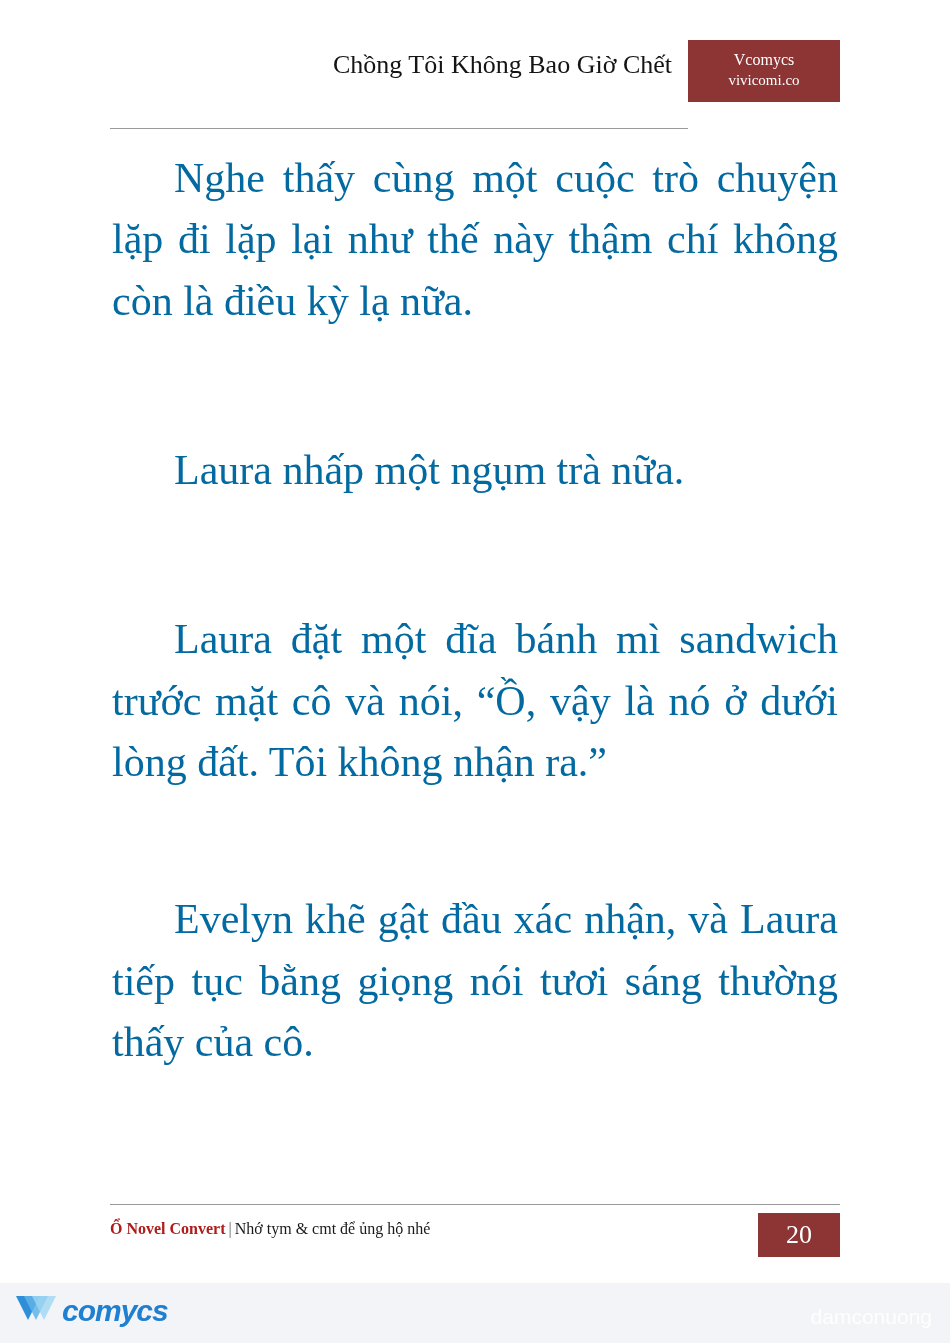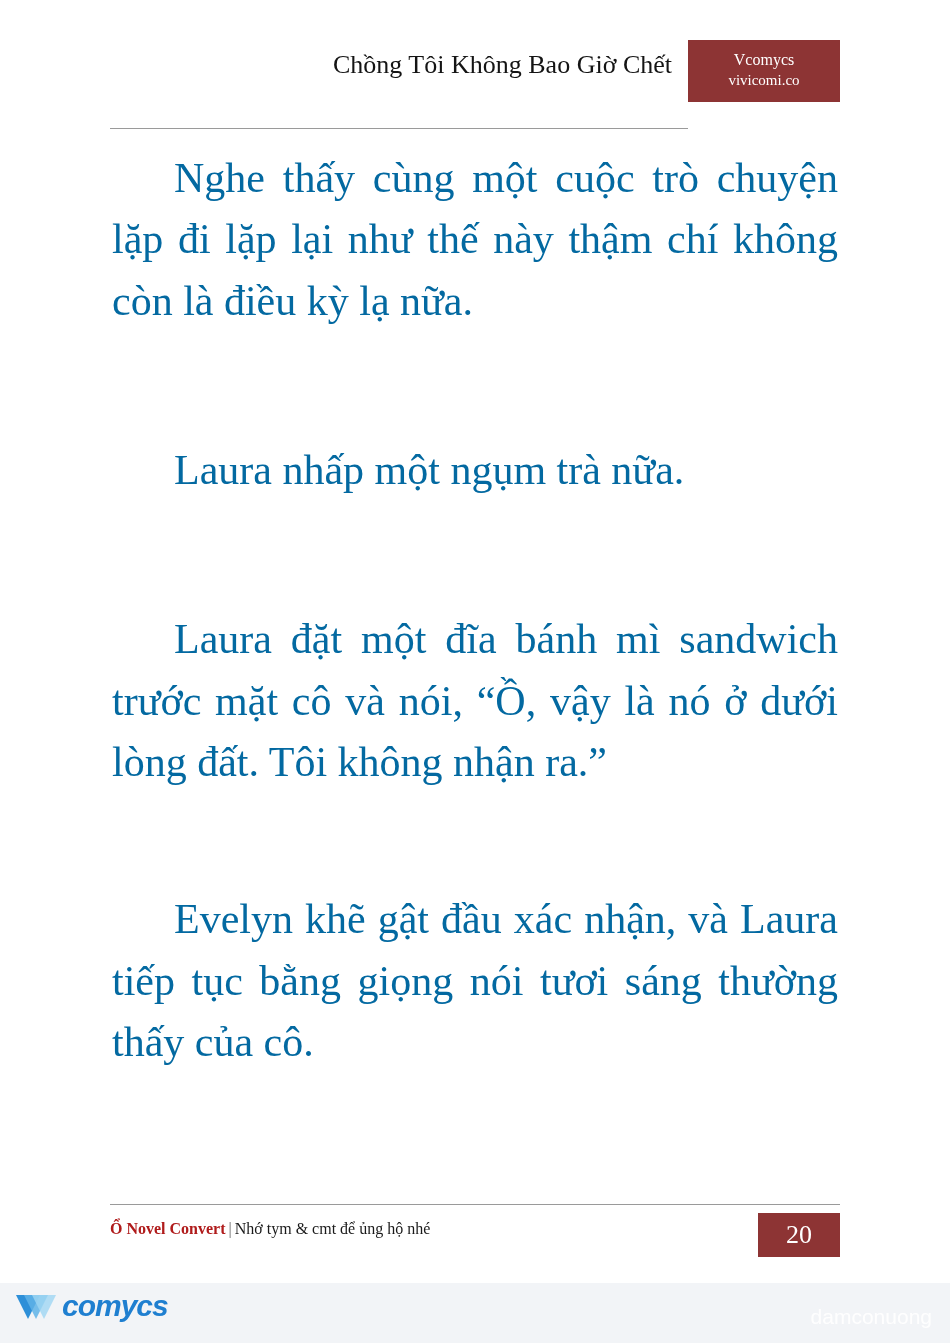--- a/index.html
+++ b/index.html
@@ -151,21 +151,21 @@
     bottom: 0;
     width: 950px;
     height: 60px;
     background: #f2f4f7;
   }
   .logo {
     position: absolute;
     left: 14px;
     bottom: 8px;
     display: flex;
-    align-items: flex-start;
+    align-items: center;
     height: 44px;
   }
   .logo svg { display: block; }
   .logo-text {
     font-family: "Liberation Sans", sans-serif;
     font-size: 30px;
     font-weight: bold;
     font-style: italic;
     color: #1f7fd0;
     letter-spacing: -1px;

